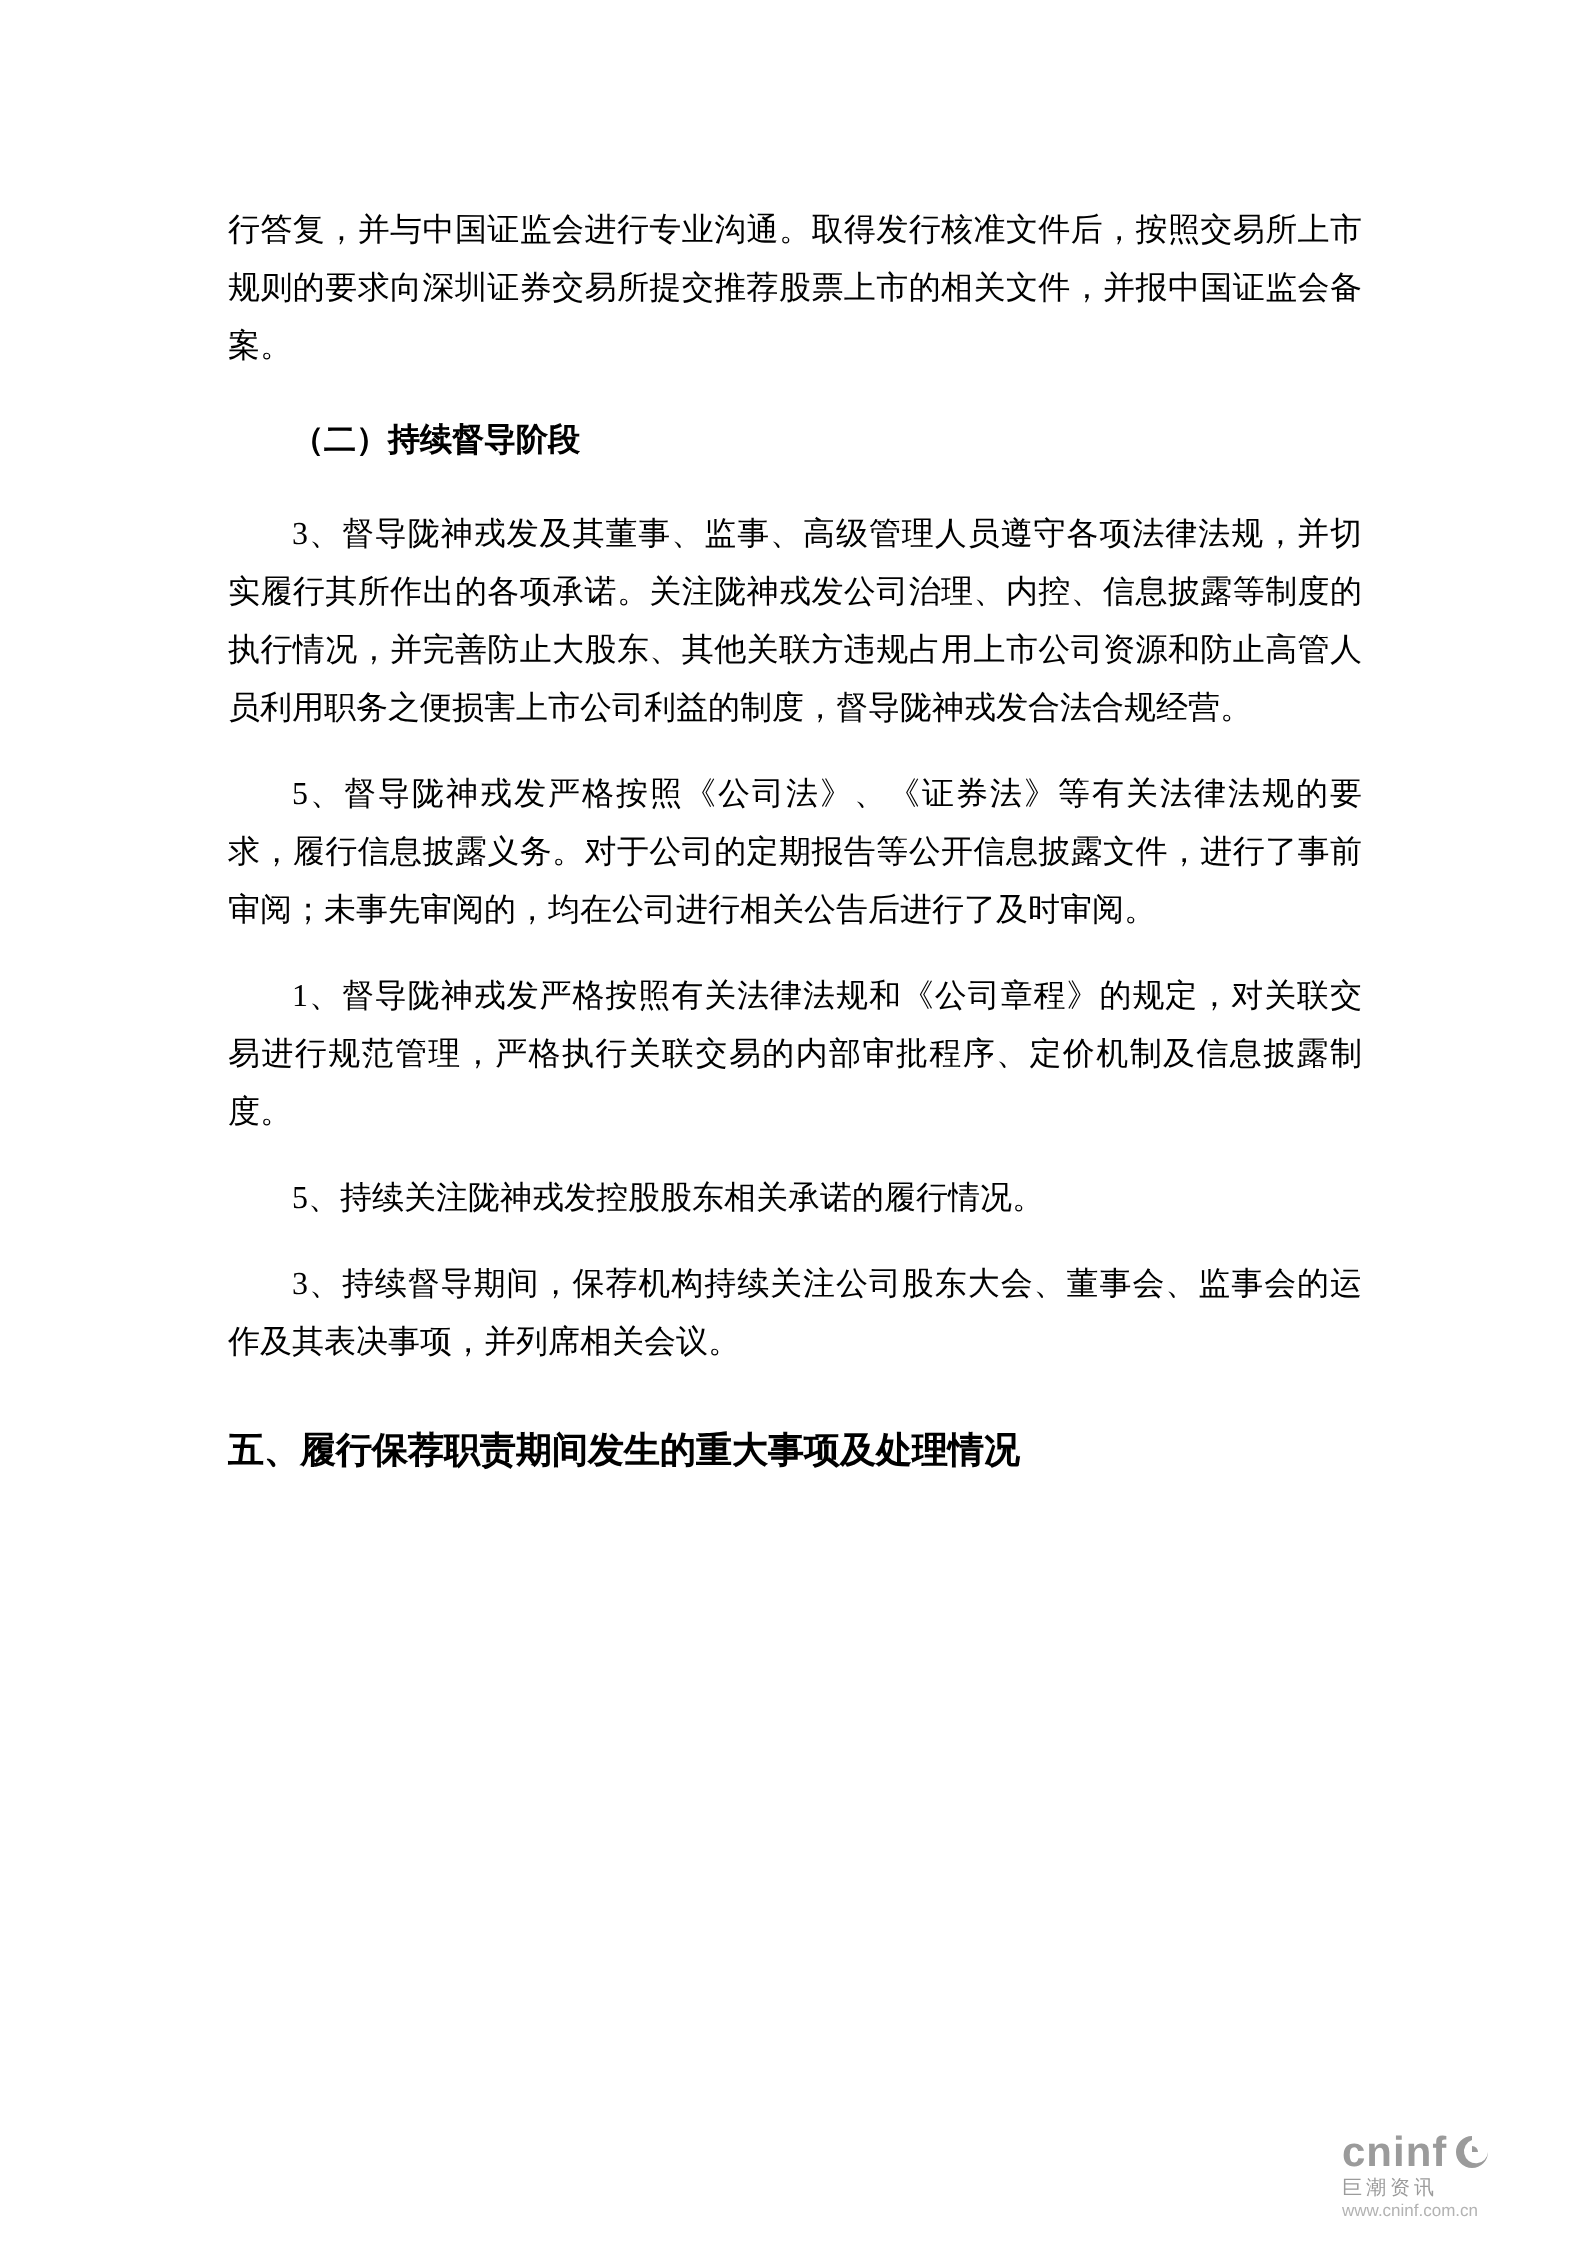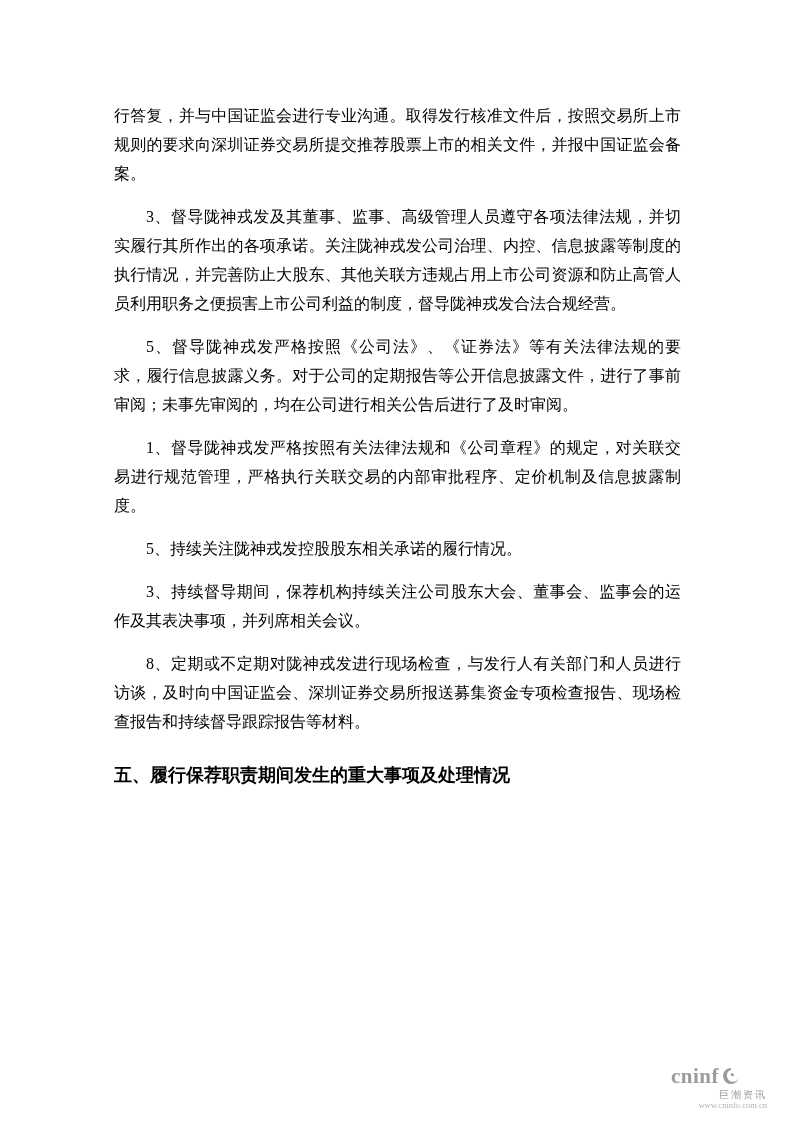--- a/index.html
+++ b/index.html
@@ -41,23 +41,22 @@
     font-weight: bold;
     text-indent: 0;
     margin: 24px 0 0 0;
   }
   .footer-logo {
     position: absolute;
     right: 26px;
     bottom: 12px;
     width: 96px;
     color: #9b9b9b;
-    font-family: Liberation Serif, serif;
+    font-family: Liberation Sans, sans-serif;
     line-height: 1.1;
-    text-align: right;
   }
   .logo-row {
     display: flex;
     align-items: center;
     gap: 3px;
   }
   .logo-text {
     font-size: 21px;
     font-weight: bold;
     color: #9b9b9b;
@@ -68,38 +67,38 @@
   .logo-url { font-size: 8.5px; color: #b3b3b3; margin-top: 1px; }
 </style>
 </head>
 <body>
 
 <div class="page">
   <div class="content">
 
     <p class="para no-indent">行答复，并与中国证监会进行专业沟通。取得发行核准文件后，按照交易所上市规则的要求向深圳证券交易所提交推荐股票上市的相关文件，并报中国证监会备案。</p>
 
+    <p class="section-heading">（二）持续督导阶段</p>
 
     <p class="para">3、督导陇神戎发及其董事、监事、高级管理人员遵守各项法律法规，并切实履行其所作出的各项承诺。关注陇神戎发公司治理、内控、信息披露等制度的执行情况，并完善防止大股东、其他关联方违规占用上市公司资源和防止高管人员利用职务之便损害上市公司利益的制度，督导陇神戎发合法合规经营。</p>
     <p class="para">5、督导陇神戎发严格按照《公司法》、《证券法》等有关法律法规的要求，履行信息披露义务。对于公司的定期报告等公开信息披露文件，进行了事前审阅；未事先审阅的，均在公司进行相关公告后进行了及时审阅。</p>
     <p class="para">1、督导陇神戎发严格按照有关法律法规和《公司章程》的规定，对关联交易进行规范管理，严格执行关联交易的内部审批程序、定价机制及信息披露制度。</p>
     <p class="para">5、持续关注陇神戎发控股股东相关承诺的履行情况。</p>
     <p class="para">3、持续督导期间，保荐机构持续关注公司股东大会、董事会、监事会的运作及其表决事项，并列席相关会议。</p>
-    <p class="para">8、定期或不定期对陇神戎发进行现场检查，与发行人有关部门和人员进行访谈，及时向中国证监会、深圳证券交易所报送募集资金专项检查报告、现场检查报告和持续督导跟踪报告等材料。</p>
 
     <p class="chapter-heading">五、履行保荐职责期间发生的重大事项及处理情况</p>
   </div>
 
   <div class="footer-logo">
     <div class="logo-row">
       <span class="logo-text">cninf</span>
       <span class="logo-icon">
         <svg width="18" height="18" viewBox="0 0 18 18">
           <path d="M9 1 A8 8 0 1 0 17 9 A6 6 0 1 1 9 3 Z" fill="#9b9b9b"></path>
           <circle cx="9" cy="9" r="3" fill="#ffffff"></circle>
           <path d="M9 6 A3 3 0 0 1 12 9 L9 9 Z" fill="#9b9b9b"></path>
         </svg>
       </span>
     </div>
     <div class="logo-sub">巨潮资讯</div>
-    <div class="logo-url">www.cninfo.com.cn</div>
+    <div class="logo-url">www.cninf.com.cn</div>
   </div>
 </div>
 
 </body></html>

